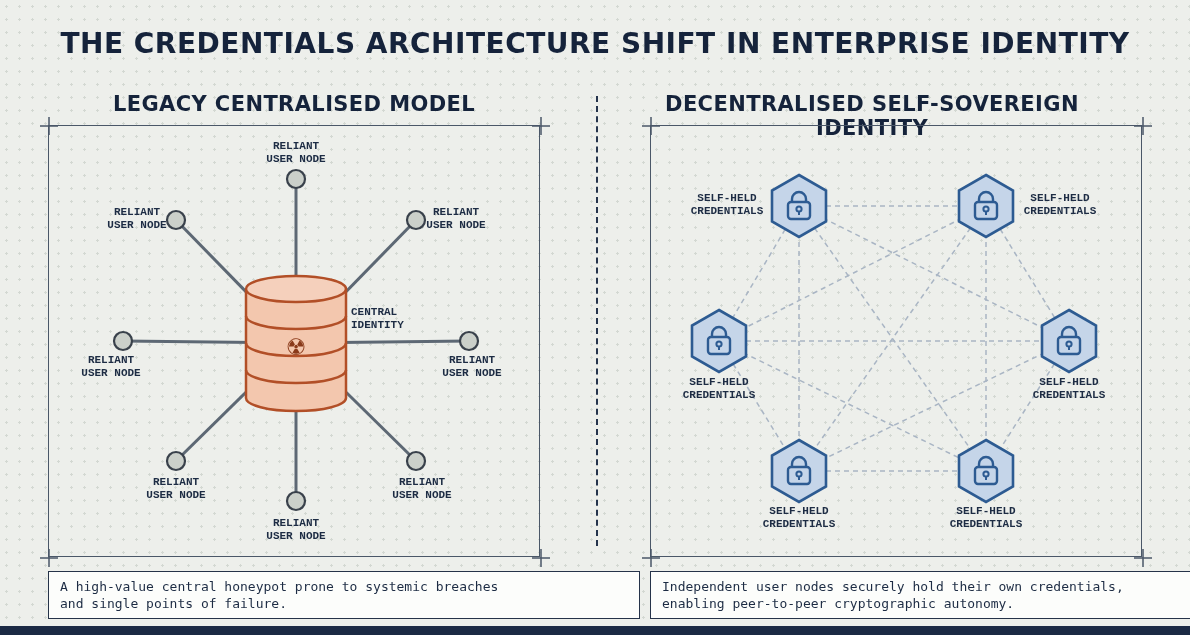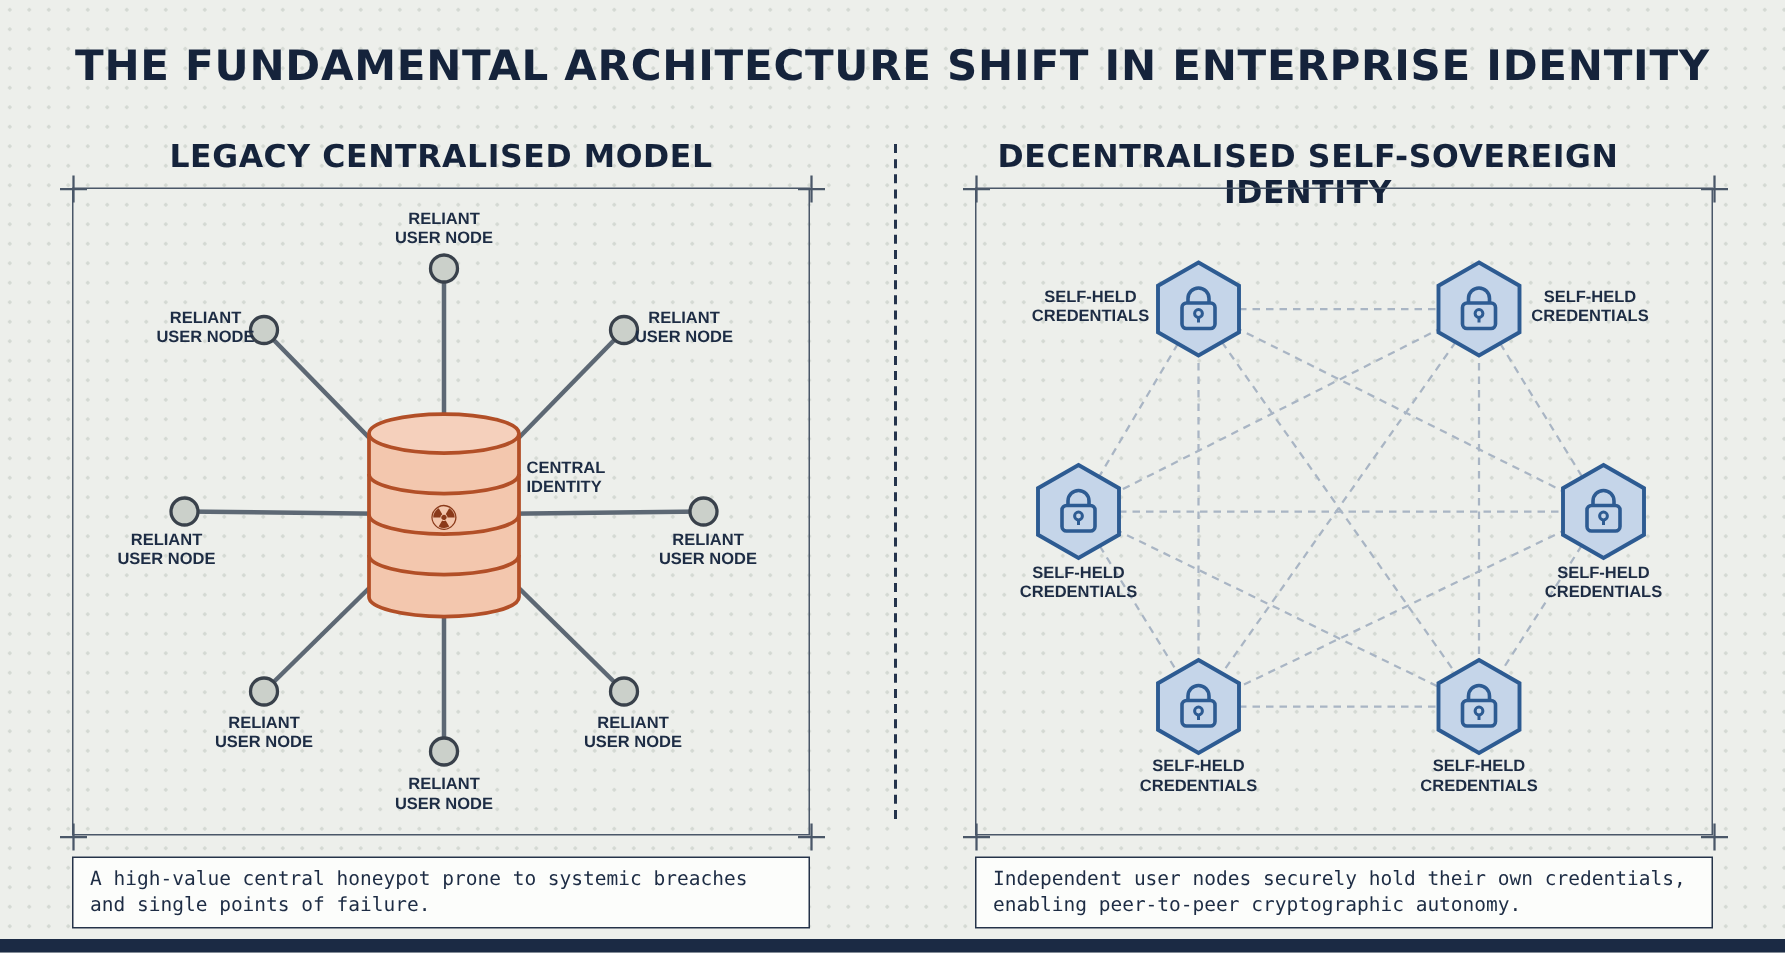--- a/index.html
+++ b/index.html
@@ -30,50 +30,50 @@
   }
   .frame {
     position:absolute; top:125px; width:492px; height:432px;
     border:1.5px solid #4a5768;
   }
   .frame-left { left:48px; }
   .frame-right { left:650px; }
   .frame svg { position:absolute; left:0; top:0; overflow:visible; }
   .node-label {
     position:absolute; transform:translate(-50%,-50%);
-    font-family:Liberation Sans, sans-serif; font-weight:bold;
+    font-family:Liberation Mono, monospace; font-weight:bold;
     font-size:11px; line-height:13px; text-align:center;
     white-space:pre-line; color:#1d2c44; letter-spacing:0;
   }
   .hub-label {
     transform:translateY(-50%); text-align:left;
   }
   .radiation-icon {
     position:absolute; transform:translate(-50%,-50%);
     font-size:23px; line-height:23px; color:#8a3a1a;
     font-family:"DejaVu Sans", sans-serif;
   }
   .caption {
-    position:absolute; top:571px; width:492px; min-height:46px;
+    position:absolute; top:571px; width:592px; min-height:46px;
     background:#fcfdfb; border:1.3px solid #253349;
     padding:6px 11px;
     font-family:"DejaVu Sans Mono", monospace; font-size:13px; line-height:17px;
     white-space:pre-line; color:#1d2c44;
   }
   .caption-left { left:48px; }
   .caption-right { left:650px; }
   .footer-bar {
     position:absolute; left:0; bottom:0; width:100%; height:9px;
     background:#1b2a44;
   }
 </style>
 </head>
 <body>
 
-<h1 class="title">THE FUNDAMENTAL ARCHITECTURE SHIFT IN ENTERPRISE IDENTITY</h1>
+<h1 class="title">THE CREDENTIALS ARCHITECTURE SHIFT IN ENTERPRISE IDENTITY</h1>
 
 <h2 class="panel-heading heading-left">LEGACY CENTRALISED MODEL</h2>
 <h2 class="panel-heading heading-right">DECENTRALISED SELF-SOVEREIGN IDENTITY</h2>
 
 <div class="divider"></div>
 
 <div class="frame frame-left">
   <svg width="492" height="432" viewBox="0 0 492 432">
     <g stroke="#4a5768" stroke-width="1.5" fill="none">
       <path d="M-9,0 H9 M0,-9 V9"></path>

